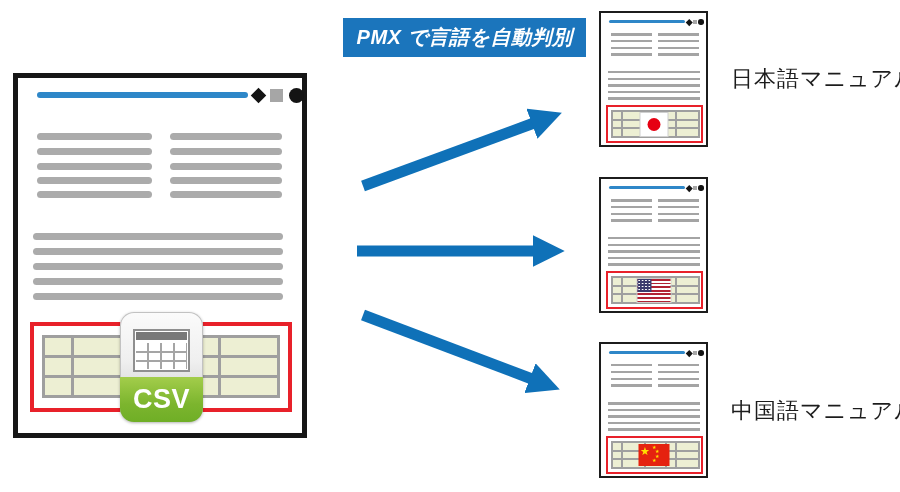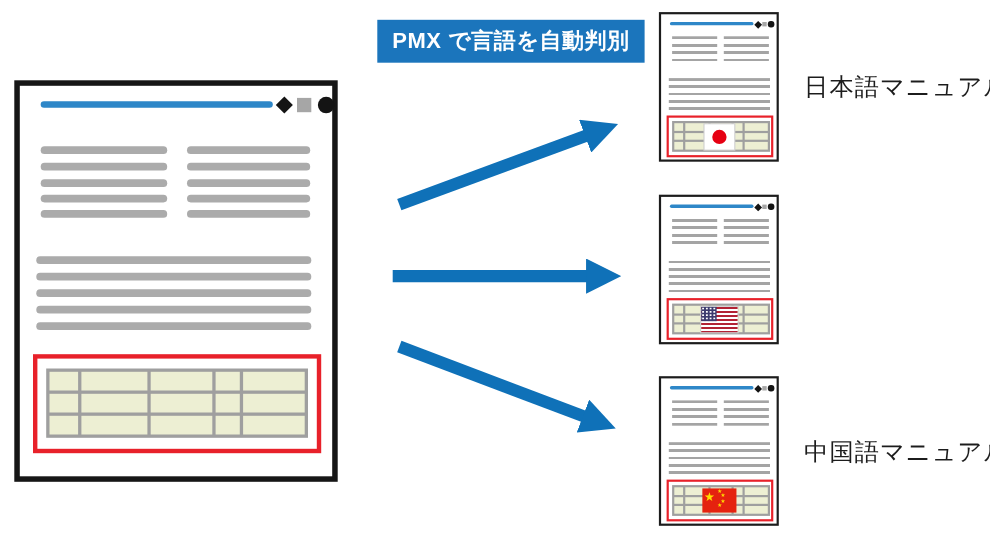--- a/index.html
+++ b/index.html
@@ -1,21 +1,21 @@
 <!DOCTYPE html>
 <html><head>
 <meta charset="utf-8">
 <style>
   * { margin:0; padding:0; box-sizing:border-box; }
   body { background:#fff; font-family:"Liberation Sans","DejaVu Sans",sans-serif; }
   .stage { position:relative; width:900px; height:492px; background:#ffffff; overflow:hidden; }
 
   
   .banner { position:absolute; left:343px; top:18px; width:243px; height:39px;
-            background:#1b75bc; display:flex; align-items:center; justify-content:center; }
+            background:#1b75bc; display:flex; align-items:center; justify-content:center;font-style:italic; }
   .banner span { color:#fff; font-size:20px; font-weight:bold; letter-spacing:0.5px; white-space:nowrap; }
 
   
   .arrows { position:absolute; left:0; top:0; }
 
   
   .doc-large { position:absolute; left:13px; top:73px; width:294px; height:365px;
                border:5px solid #161616; background:#fff; }
   .bar-blue { position:absolute; left:19px; top:14px; width:211px; height:6px;
               background:#2e87c8; border-radius:3px; }
@@ -149,20 +149,27 @@
         <div class="cell"></div>
         <div class="cell"></div>
         <div class="cell"></div>
         <div class="cell"></div>
         <div class="cell"></div>
         <div class="cell"></div>
         <div class="cell"></div>
         <div class="cell"></div>
       </div>
 
+    <div class="csv-icon">
+      <div class="csv-grid">
+        <div class="csv-grid-header"></div>
+        <div class="csv-grid-body"></div>
+      </div>
+      <div class="csv-band">CSV</div>
+    </div>
   </div>
 
   <div class="mini-doc" style="top:11px">
     <div class="m-bar"></div>
     <div class="m-shape m-diamond"></div>
     <div class="m-shape m-square"></div>
     <div class="m-shape m-circle"></div>
     <div class="m-col m-col-l"></div>
     <div class="m-col m-col-r"></div>
     <div class="m-full"></div>

